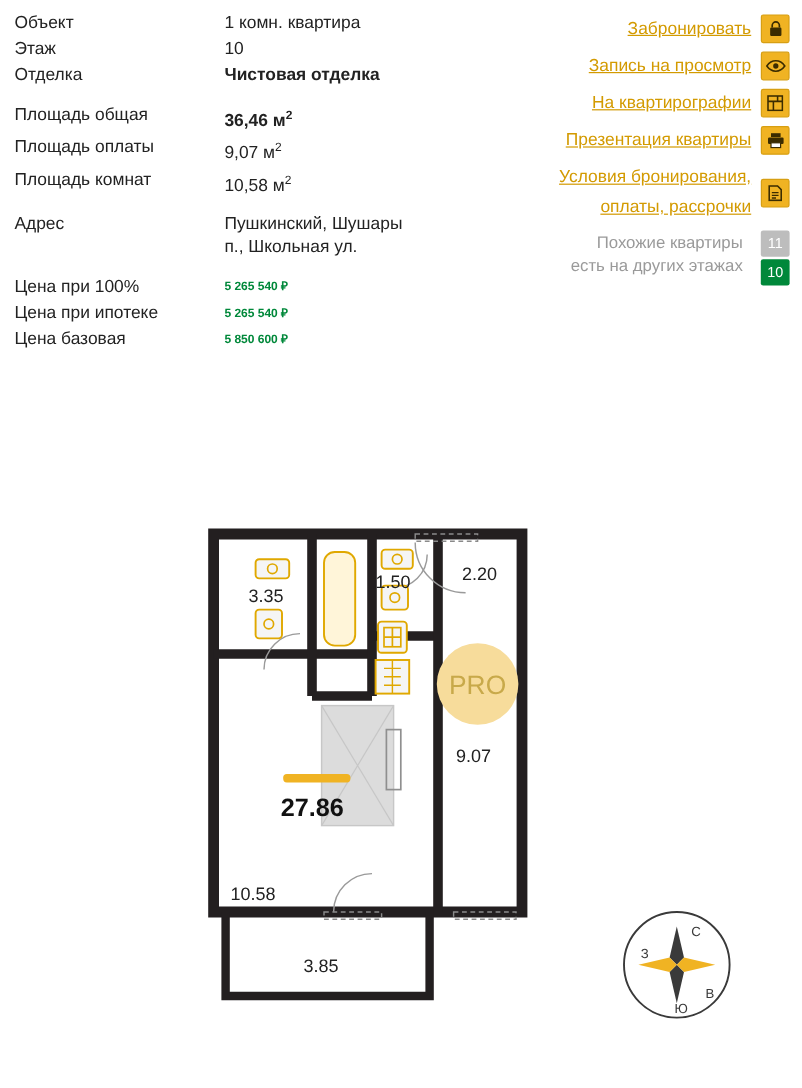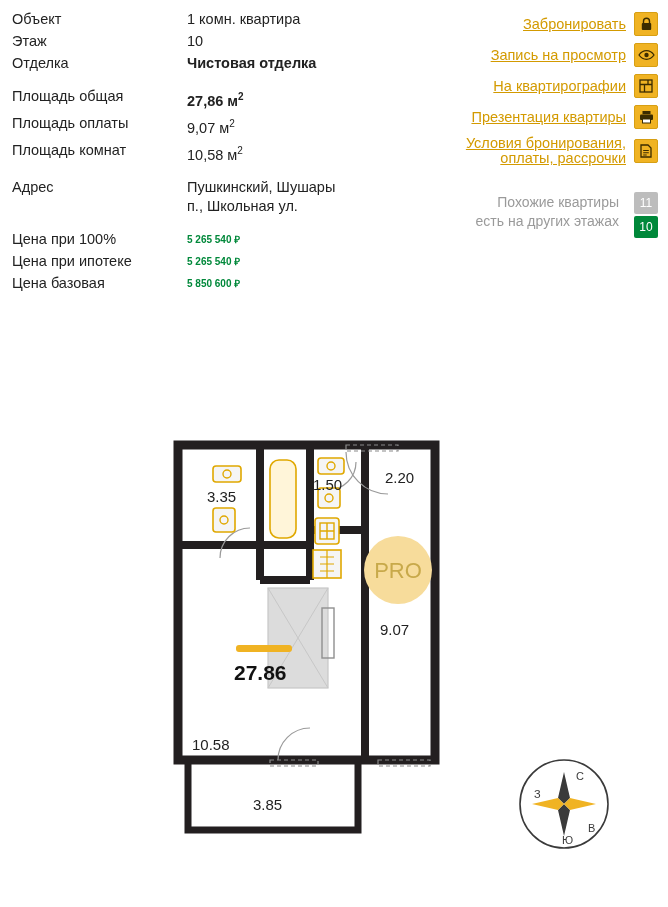--- a/index.html
+++ b/index.html
@@ -23,21 +23,21 @@
   .grp{margin-top:14px;}
   .sup{font-size:10px;vertical-align:super;}
 
   
   .links{position:absolute;right:10px;top:12px;width:270px;text-align:right;}
   .lnk-row{display:flex;justify-content:flex-end;align-items:center;margin-bottom:7px;}
   .lnk{
     color:#d39a00;text-decoration:underline;font-size:14.5px;
     cursor:pointer;line-height:18px;text-align:right;
   }
-  .lnk.two{line-height:15px;}
+  .lnk.two{line-height:25px;}
   .ibox{
     width:22px;height:22px;margin-left:8px;background:#f0b323;
     border:1px solid #d79f13;border-radius:2px;
     display:flex;align-items:center;justify-content:center;flex:0 0 auto;
   }
   .ibox svg{display:block;}
 
   
   .similar{position:absolute;right:10px;top:192px;width:270px;display:flex;justify-content:flex-end;align-items:flex-start;gap:12px;}
   .similar-txt{color:#9a9a9a;font-size:14px;text-align:right;line-height:19px;padding-top:1px;}
@@ -73,21 +73,21 @@
       <span class="val">10</span>
     </div>
     <div class="row">
       <span class="lbl">Отделка</span>
       <span class="val b">Чистовая отделка</span>
     </div>
 
     <div class="grp">
       <div class="row">
         <span class="lbl">Площадь общая</span>
-        <span class="val b"><span>27,86 м</span><span class="sup">2</span></span>
+        <span class="val b"><span>36,46 м</span><span class="sup">2</span></span>
       </div>
       <div class="row">
         <span class="lbl">Площадь оплаты</span>
         <span class="val"><span>9,07 м</span><span class="sup">2</span></span>
       </div>
       <div class="row">
         <span class="lbl">Площадь комнат</span>
         <span class="val"><span>10,58 м</span><span class="sup">2</span></span>
       </div>
     </div>

